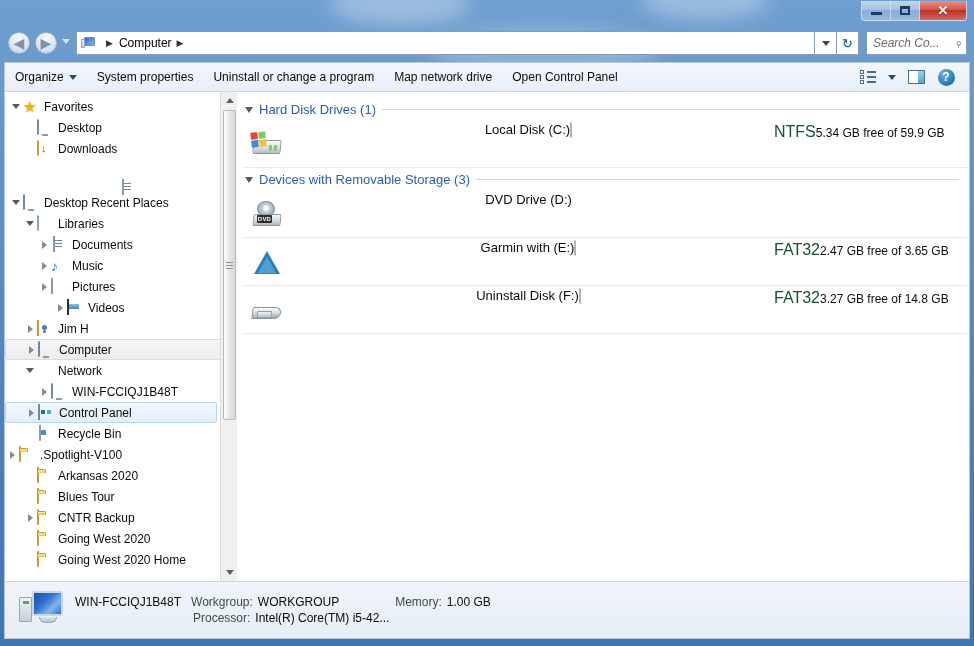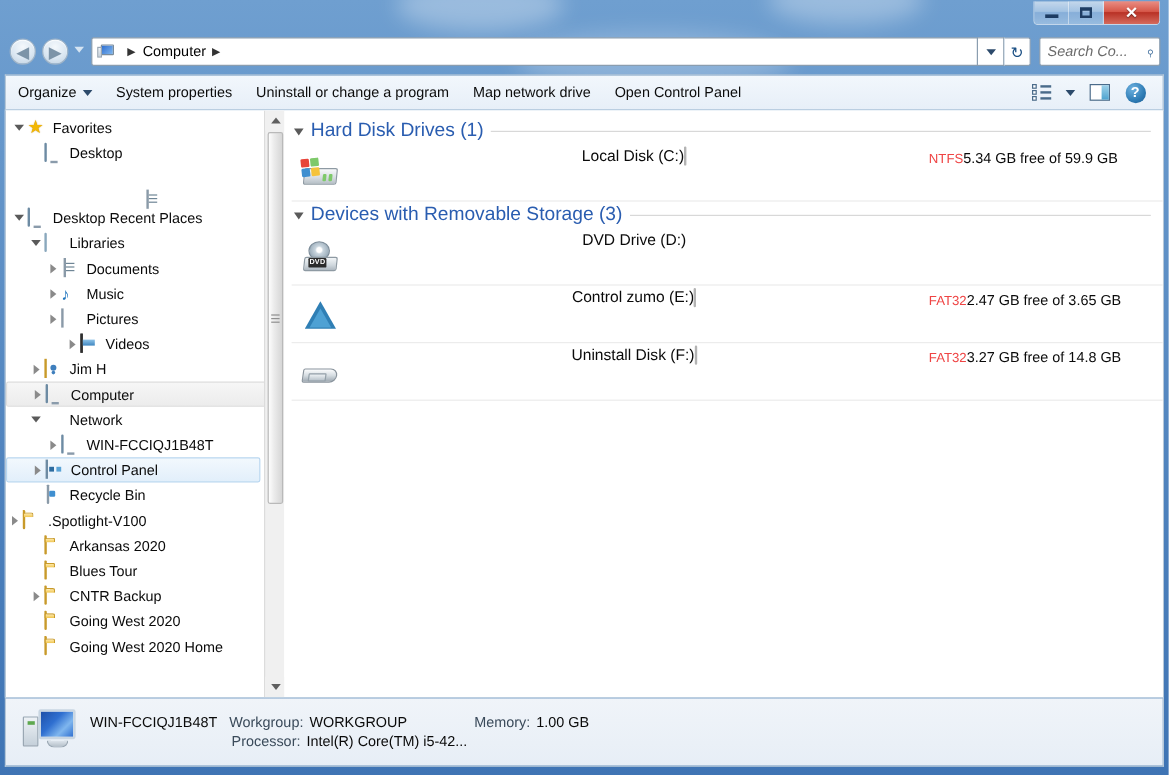--- a/index.html
+++ b/index.html
@@ -356,21 +356,21 @@
   .grp-header {
     display: flex; align-items: center; gap: 6px;
     height: 22px; padding-left: 2px;
   }
   .grp-tw {
     width: 0; height: 0;
     border-left: 4px solid transparent; border-right: 4px solid transparent;
     border-top: 6px solid #5a5a5a;
     margin-top: 2px;
   }
-  .grp-title { font-size: 16px; color: #2a5db0; white-space: nowrap; }
+  .grp-title { font-size: 13px; color: #2a5db0; white-space: nowrap; }
   .grp-rule { flex: 1; height: 1px; background: #d8d8d8; margin-right: 10px; }
 
   .drive-row {
     display: flex; align-items: flex-start;
     height: 48px; border-bottom: 1px solid #ececec;
     padding-top: 2px;
   }
   .drive-icon-cell { width: 48px; display: flex; align-items: center; justify-content: center; padding-top: 8px; }
   .drive-mid { flex: 1; padding-right: 8px; text-align: center; }
   .drive-name { font-size: 13px; color: #0a0a0a; margin-bottom: 3px; white-space: nowrap; }
@@ -380,21 +380,21 @@
     position: relative; overflow: hidden;
   }
   .meter-fill { height: 100%; }
   .meter-fill.blue {
     background: linear-gradient(180deg,#9fdcf2 0%,#45b2dd 42%,#1a86bb 55%,#10688f 100%);
   }
   .meter-fill.red {
     background: linear-gradient(180deg,#f6a39c 0%,#e8453a 40%,#cf1d12 55%,#d9332a 100%);
   }
   .drive-right { width: 195px; padding-top: 2px; }
-  .drive-fs { font-size: 11px; color: #ef4444; line-height: 16px; }
+  .drive-fs { font-size: 16px; color: #14532d; line-height: 16px; }
   .drive-free { font-size: 12px; color: #0a0a0a; line-height: 16px; white-space: nowrap; }
 
   
   .dico { position: relative; width: 32px; height: 30px; }
   .dico-hdd-body {
     position: absolute; left: 2px; top: 10px; width: 28px; height: 14px;
     background: linear-gradient(180deg,#f7f9fa 0%,#d9dfe4 55%,#b7c0c7 100%);
     border: 1px solid #8e9aa3; border-radius: 2px;
     transform: skewX(-6deg);
   }
@@ -581,20 +581,25 @@
       <div id="tree">
           <div class="tree-row" style="padding-left: 4px;">
             <span class="tw expanded"></span>
             <span class="t-ico"><span class="ico-star">★</span></span>
             <span class="t-label">Favorites</span>
           </div>
           <div class="tree-row" style="padding-left: 18px;">
             <span class="tw"></span>
             <span class="t-ico"><span class="ico-monitor"></span></span>
             <span class="t-label">Desktop</span>
+          </div>
+          <div class="tree-row" style="padding-left: 18px;">
+            <span class="tw"></span>
+            <span class="t-ico"><span class="ico-dl"></span></span>
+            <span class="t-label">Downloads</span>
           </div>
           <div class="tree-row" style="padding-left: 18px; flex-direction: column;">
             <span class="tw"></span>
             <span class="t-ico"><span class="ico-doc"></span></span>
             <span class="t-label">Recent Places</span>
           </div>
           <div style="height: 12px;"></div>
           <div class="tree-row" style="padding-left: 4px;">
             <span class="tw expanded"></span>
             <span class="t-ico"><span class="ico-monitor"></span></span>
@@ -731,21 +736,21 @@
           <span class="drive-mid"><span class="drive-name">DVD Drive (D:)</span></span>
           <span class="drive-right"><span class="drive-fs"></span><span class="drive-free"></span></span>
         </div>
         <div class="drive-row">
           <span class="drive-icon-cell">
             <span class="dico">
               <span class="dico-tri"></span>
               <span class="dico-tri-inner"></span>
             </span>
           </span>
-          <span class="drive-mid"><span class="drive-name">Control zumo (E:)</span><span class="meter"><span class="meter-fill blue" style="width:32%"></span></span></span>
+          <span class="drive-mid"><span class="drive-name">Garmin with (E:)</span><span class="meter"><span class="meter-fill blue" style="width:32%"></span></span></span>
           <span class="drive-right"><span class="drive-fs">FAT32</span><span class="drive-free">2.47 GB free of 3.65 GB</span></span>
         </div>
         <div class="drive-row">
           <span class="drive-icon-cell">
             <span class="dico">
               <span class="dico-usb-body"></span>
             </span>
           </span>
           <span class="drive-mid"><span class="drive-name">Uninstall Disk (F:)</span><span class="meter"><span class="meter-fill blue" style="width:78%"></span></span></span>
           <span class="drive-right"><span class="drive-fs">FAT32</span><span class="drive-free">3.27 GB free of 14.8 GB</span></span>

